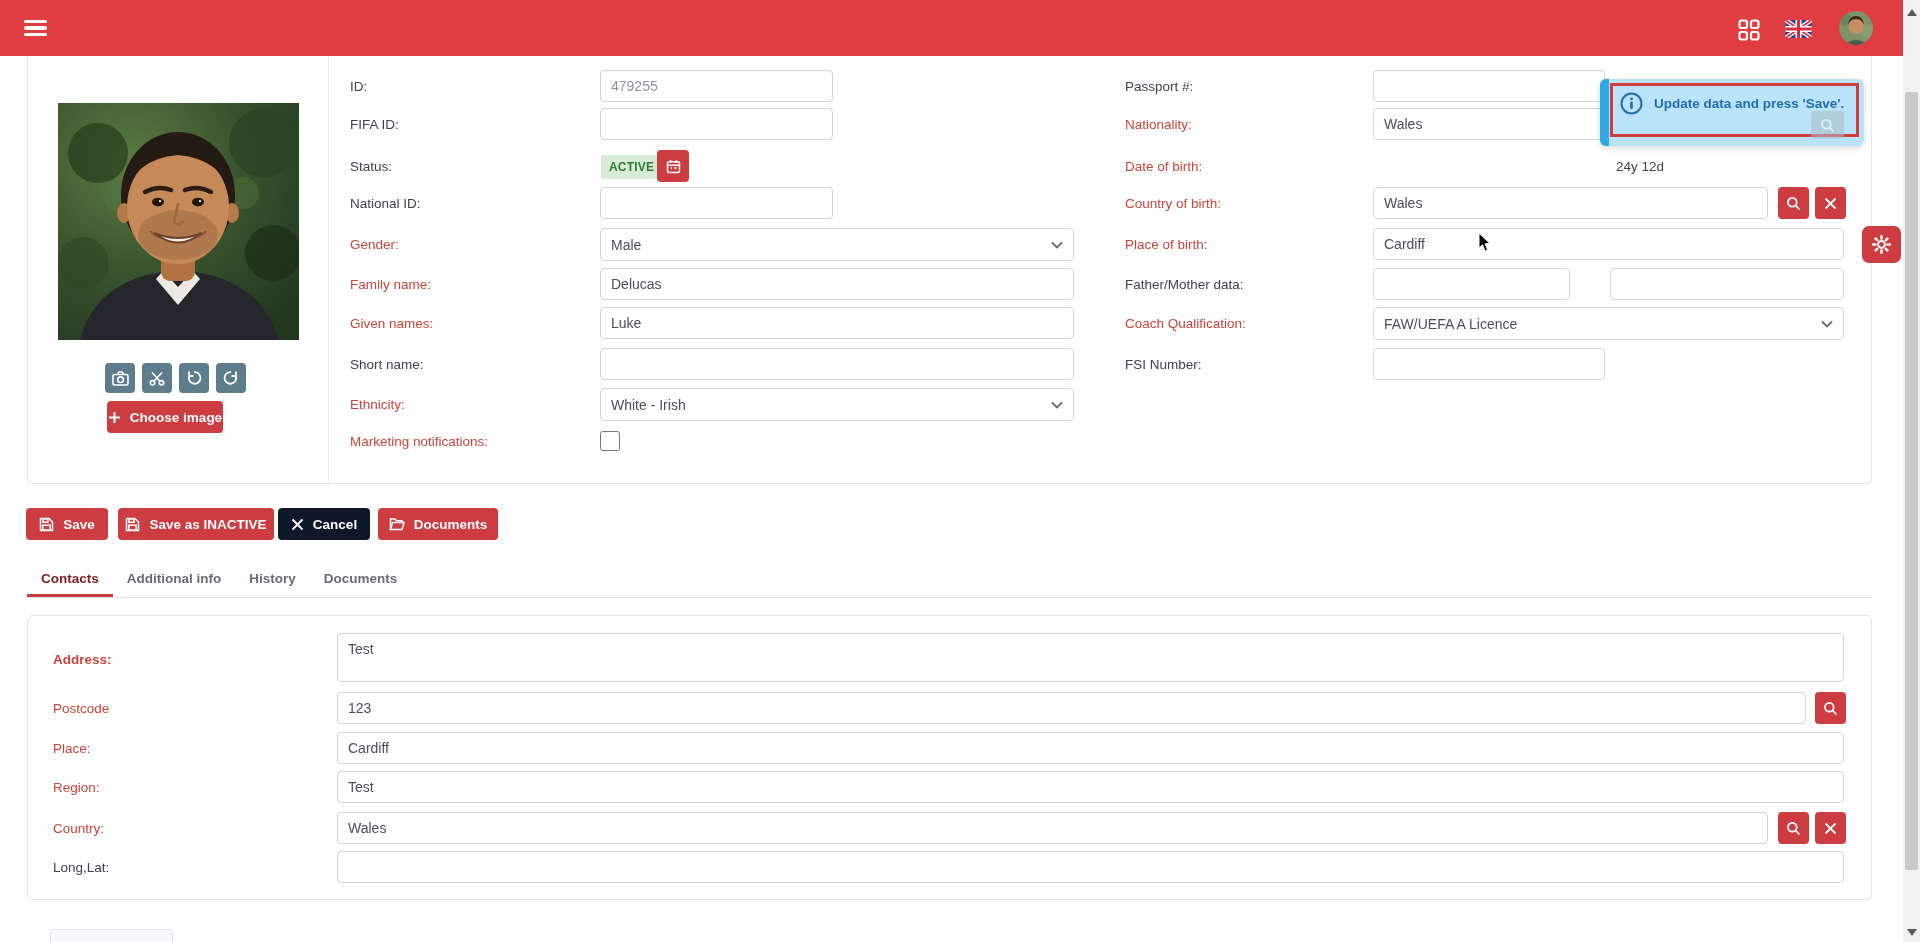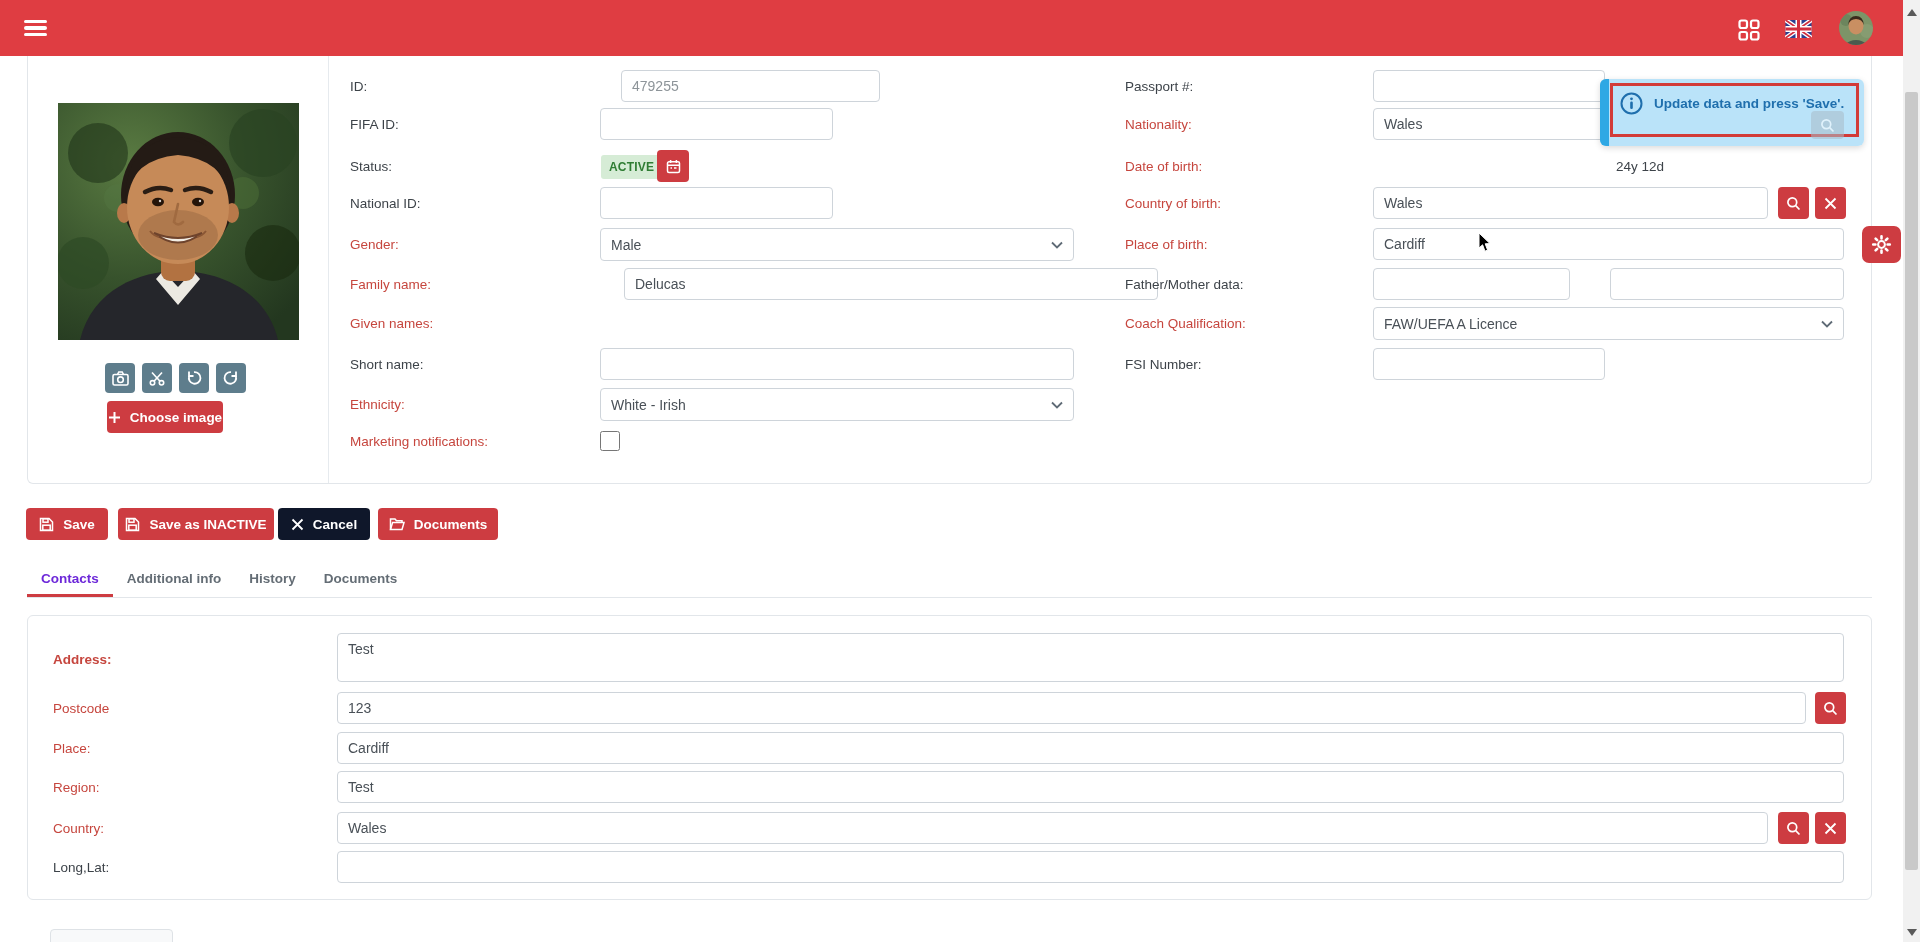--- a/index.html
+++ b/index.html
@@ -40,21 +40,21 @@
   
   .actbtn { position:absolute; height:32px; border:none; border-radius:4px; background:#cd3c41; color:#fff;
             font-weight:bold; font-size:13.5px; display:flex; align-items:center; justify-content:center;
             gap:9px; cursor:pointer; font-family:inherit; }
   .actbtn.slate { background:#0f172a; }
 
   
   .tabbar { position:absolute; left:27px; top:565px; width:1845px; height:33px;
             border-bottom:1px solid #e2e6ea; display:flex; }
   .tab { padding:6px 14px 9px 14px; font-size:13.5px; font-weight:bold; color:#646d75; cursor:pointer; }
-  .tab.active { color:#6d28d9; border-bottom:3px solid #cd3c41; }
+  .tab.active { color:#7f1d1d; border-bottom:3px solid #cd3c41; }
 
   
   .tooltip { position:absolute; left:1600px; top:79px; width:264px; height:67px;
              background:rgba(183,226,249,0.96); border-radius:6px; z-index:40;
              box-shadow:0 2px 6px rgba(0,0,0,.15); }
   .tooltip .bar { position:absolute; left:0; top:0; width:9px; height:67px; background:#2fa8e4; border-radius:6px 0 0 6px; }
   .tooltip .redbox { position:absolute; left:10px; top:4px; right:5px; bottom:9px; border:3px solid #d23b38; }
   .tooltip .content { position:absolute; left:20px; top:13px; right:12px; display:flex; align-items:center; gap:11px; }
   .tooltip .txt { font-size:13.5px; font-weight:bold; color:#1f6fad; }
   .ghost-search { position:absolute; left:211px; top:32px; width:33px; height:28px; background:#a9bcc8;
@@ -203,21 +203,21 @@
   <button class="actbtn" style="left:107px; top:401px; width:116px;">
     <span>
       <svg width="13" height="13" viewBox="0 0 13 13" stroke="#fff" stroke-width="2">
           <path d="M6.5 1 V12 M1 6.5 H12"></path>
         </svg>
     </span>
     <span>Choose image</span>
   </button>
 
   <span class="lbl" style="left:350px; top:79px;">ID:</span>
-  <input class="tbox muted" style="left: 600px; top: 70px; width: 259px; margin-left: 21px;" value="479255">
+  <input class="tbox muted" style="left: 600px; top: 70px; width: 233px;" value="479255">
 
   <span class="lbl" style="left:350px; top:117px;">FIFA ID:</span>
   <input class="tbox" style="left: 600px; top: 108px; width: 233px;" value="">
 
   <span class="lbl" style="left:350px; top:159px;">Status:</span>
   <span class="badge" style="left:601px; top:155px;">ACTIVE</span>
   <button class="sqbtn" style="left:657px; top:150px; width:32px; height:32px;">
     <svg width="15" height="15" viewBox="0 0 15 15" fill="none" stroke="#fff" stroke-width="1.5">
       <rect x="1.5" y="2.8" width="12" height="10.7" rx="1.5"></rect>
         <path d="M4.6 1 V4 M10.4 1 V4 M1.5 6.2 H13.5"></path>
@@ -232,23 +232,24 @@
   <div class="selbox" style="left:600px; top:228px; width:474px;">
     <span>Male</span>
     <span class="chev">
       <svg width="12" height="8" viewBox="0 0 12 8" fill="none" stroke="#5f6b76" stroke-width="1.8">
           <path d="M1 1.5 L6 6.5 L11 1.5"></path>
         </svg>
     </span>
   </div>
 
   <span class="lbl req" style="left:350px; top:277px;">Family name:</span>
-  <input class="tbox" style="left: 624px; top: 268px; width: 534px;" value="Delucas">
+  <input class="tbox" style="left: 600px; top: 268px; width: 474px;" value="Delucas">
 
   <span class="lbl req" style="left:350px; top:316px;">Given names:</span>
+  <input class="tbox" style="left: 600px; top: 307px; width: 474px;" value="Luke">
 
   <span class="lbl" style="left:350px; top:357px;">Short name:</span>
   <input class="tbox" style="left: 600px; top: 348px; width: 474px;" value="">
 
   <span class="lbl req" style="left:350px; top:397px;">Ethnicity:</span>
   <div class="selbox" style="left:600px; top:388px; width:474px;">
     <span>White - Irish</span>
     <span class="chev">
       <svg width="12" height="8" viewBox="0 0 12 8" fill="none" stroke="#5f6b76" stroke-width="1.8">
           <path d="M1 1.5 L6 6.5 L11 1.5"></path>

